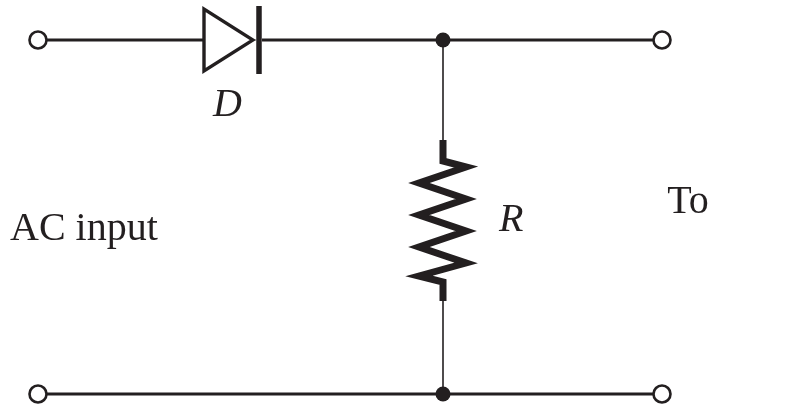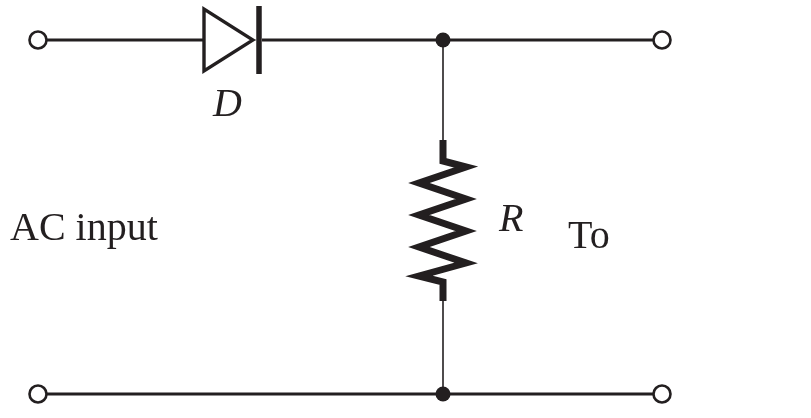--- a/index.html
+++ b/index.html
@@ -22,21 +22,21 @@
   .dot       { fill: var(--ink); stroke: none; }
   .terminal  { fill: var(--bg); stroke: var(--ink); stroke-width: 2.6; }
   .lbl {
     position: absolute;
     color: var(--ink);
     font-size: 40px;
     line-height: 1;
     white-space: nowrap;
   }
   .italic { font-style: italic; }
-  .output { line-height: 39px; white-space: normal; margin-top: 35px; }
+  .output { text-align: center; line-height: 39px; white-space: normal; }
 </style>
 </head>
 <body>
 
 <div class="stage">
 
   <svg class="schematic" viewBox="0 0 811 418" xmlns="http://www.w3.org/2000/svg">
 
     <line class="wire" x1="47" y1="40" x2="204" y2="40"></line>
     <polygon class="diode-tri" points="204,9 204,71 253,40"></polygon>

